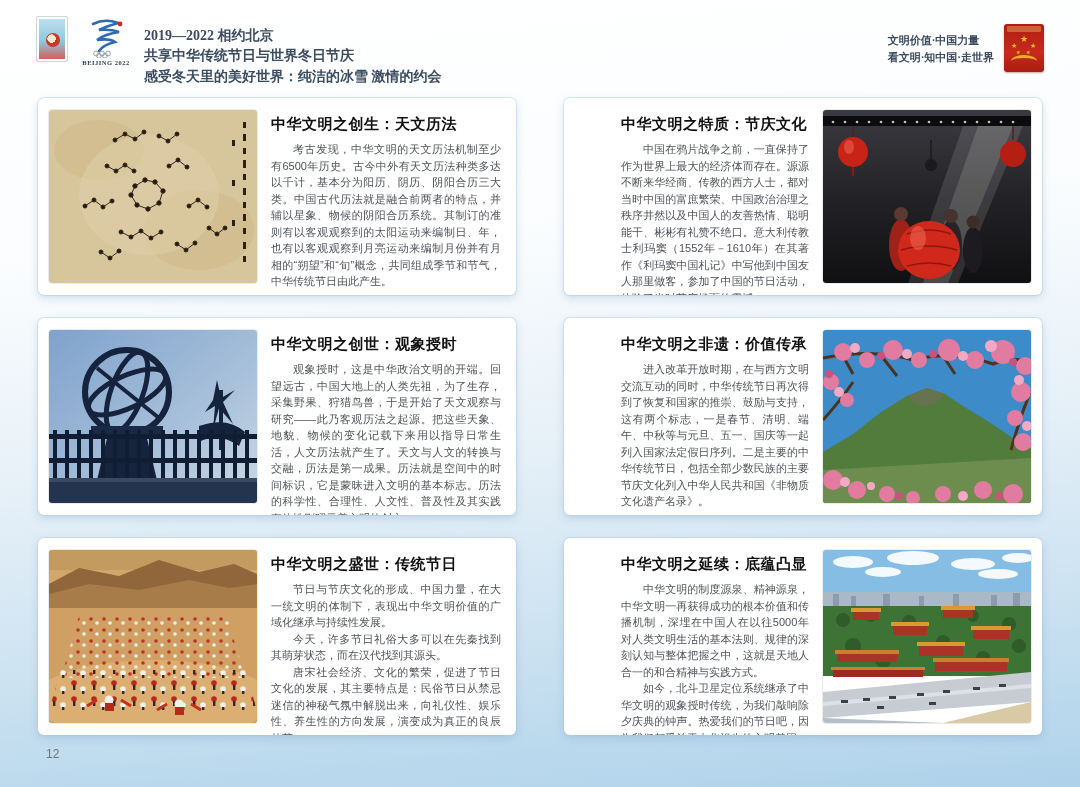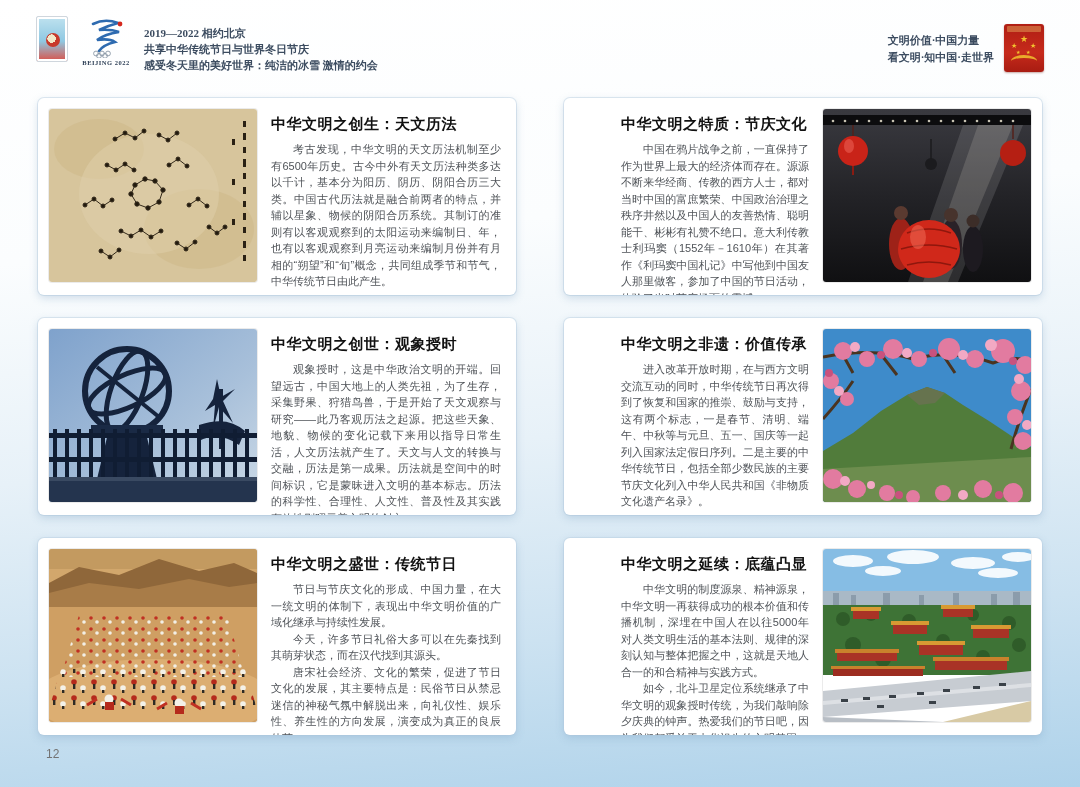--- a/index.html
+++ b/index.html
@@ -12,34 +12,34 @@
   .page { position:relative; width:1080px; height:787px; }
 
   
   .header { display:flex; justify-content:space-between; align-items:flex-start; padding:16px 36px 0 36px; height:92px; }
   .header-left { display:flex; align-items:flex-start; gap:10px; }
   .stamp-small { width:32px; height:46px; border:1px solid #cfd6dd; background:linear-gradient(180deg,#bfe2ef 0%,#8fc8e2 55%,#d9534a 100%); border-radius:2px; position:relative; box-shadow:0 0 0 2px #fff inset; }
   .stamp-small .dot { position:absolute; left:9px; top:16px; width:14px; height:14px; border-radius:50%; background:radial-gradient(circle at 40% 40%, #f3e9c9 0 35%, #c8392b 36% 100%); }
   .emblem { display:flex; flex-direction:column; align-items:center; width:56px; margin-top:2px; }
   .emblem svg { display:block; }
   .emblem-text { font-size:6.5px; letter-spacing:.5px; color:#2c3e55; font-weight:bold; margin-top:1px; font-family:"Liberation Serif",serif; }
-  .header-lines { margin-top:10px; font-family:"Liberation Serif",serif; font-weight:bold; color:#3c4c60; font-size:11px; line-height:1.45; }
+  .header-lines { margin-top:10px; font-family:"Liberation Serif",serif; font-weight:bold; color:#3c4c60; font-size:14px; line-height:1.45; }
   .header-right { display:flex; align-items:flex-start; gap:10px; margin-top:8px; }
   .header-right-lines { text-align:left; font-family:"Liberation Serif",serif; font-weight:bold; color:#3c4c60; font-size:11px; line-height:1.5; margin-top:8px; }
   .red-seal { width:40px; height:48px; background:linear-gradient(180deg,#b01f14,#c62a1b 60%,#a81c12); border-radius:3px; position:relative; box-shadow:0 1px 2px rgba(120,40,30,.4); overflow:hidden; }
   .red-seal span { position:absolute; color:#f2c12e; font-size:7px; line-height:1; }
   .red-seal .arch { position:absolute; left:7px; bottom:5px; width:26px; height:12px; border-top:3px solid #f2c12e; border-radius:50% 50% 0 0; opacity:.85; }
   .red-seal .band { position:absolute; top:2px; left:3px; right:3px; height:6px; background:rgba(250,220,120,.35); border-radius:1px; }
 
   
   .grid { display:grid; grid-template-columns:478px 478px; column-gap:48px; row-gap:23px; padding:6px 38px 0 38px; }
   .card {
     background:#ffffff; border-radius:6px; height:197px;
     box-shadow:0 3px 8px rgba(110,150,185,.30), 0 0 0 1px rgba(190,210,228,.45);
-    display:flex; padding:11px; overflow:hidden;
+    display:flex; align-items:center; padding:11px; overflow:hidden;
   }
   .card-image { flex:0 0 208px; height:173px; border-radius:3px; overflow:hidden; box-shadow:0 0 0 1px rgba(0,0,0,.08); }
   .card-image svg { display:block; width:208px; height:173px; }
   .card-text { flex:1 1 auto; padding:2px 4px 0 14px; align-self:flex-start; }
   .card.img-right .card-text { padding:2px 14px 0 6px;margin-left:40px; }
   .card-title { font-family:"Liberation Serif","DejaVu Serif",serif; font-weight:bold; color:#111; font-size:15px; letter-spacing:.5px; margin:4px 0 7px 0; }
   .card-text p { font-size:11px; line-height:1.5; color:#4f5358; text-align:justify; text-indent:2em; }
 
   .page-number { position:absolute; left:46px; bottom:26px; font-size:12px; color:#737373; }
 </style>

